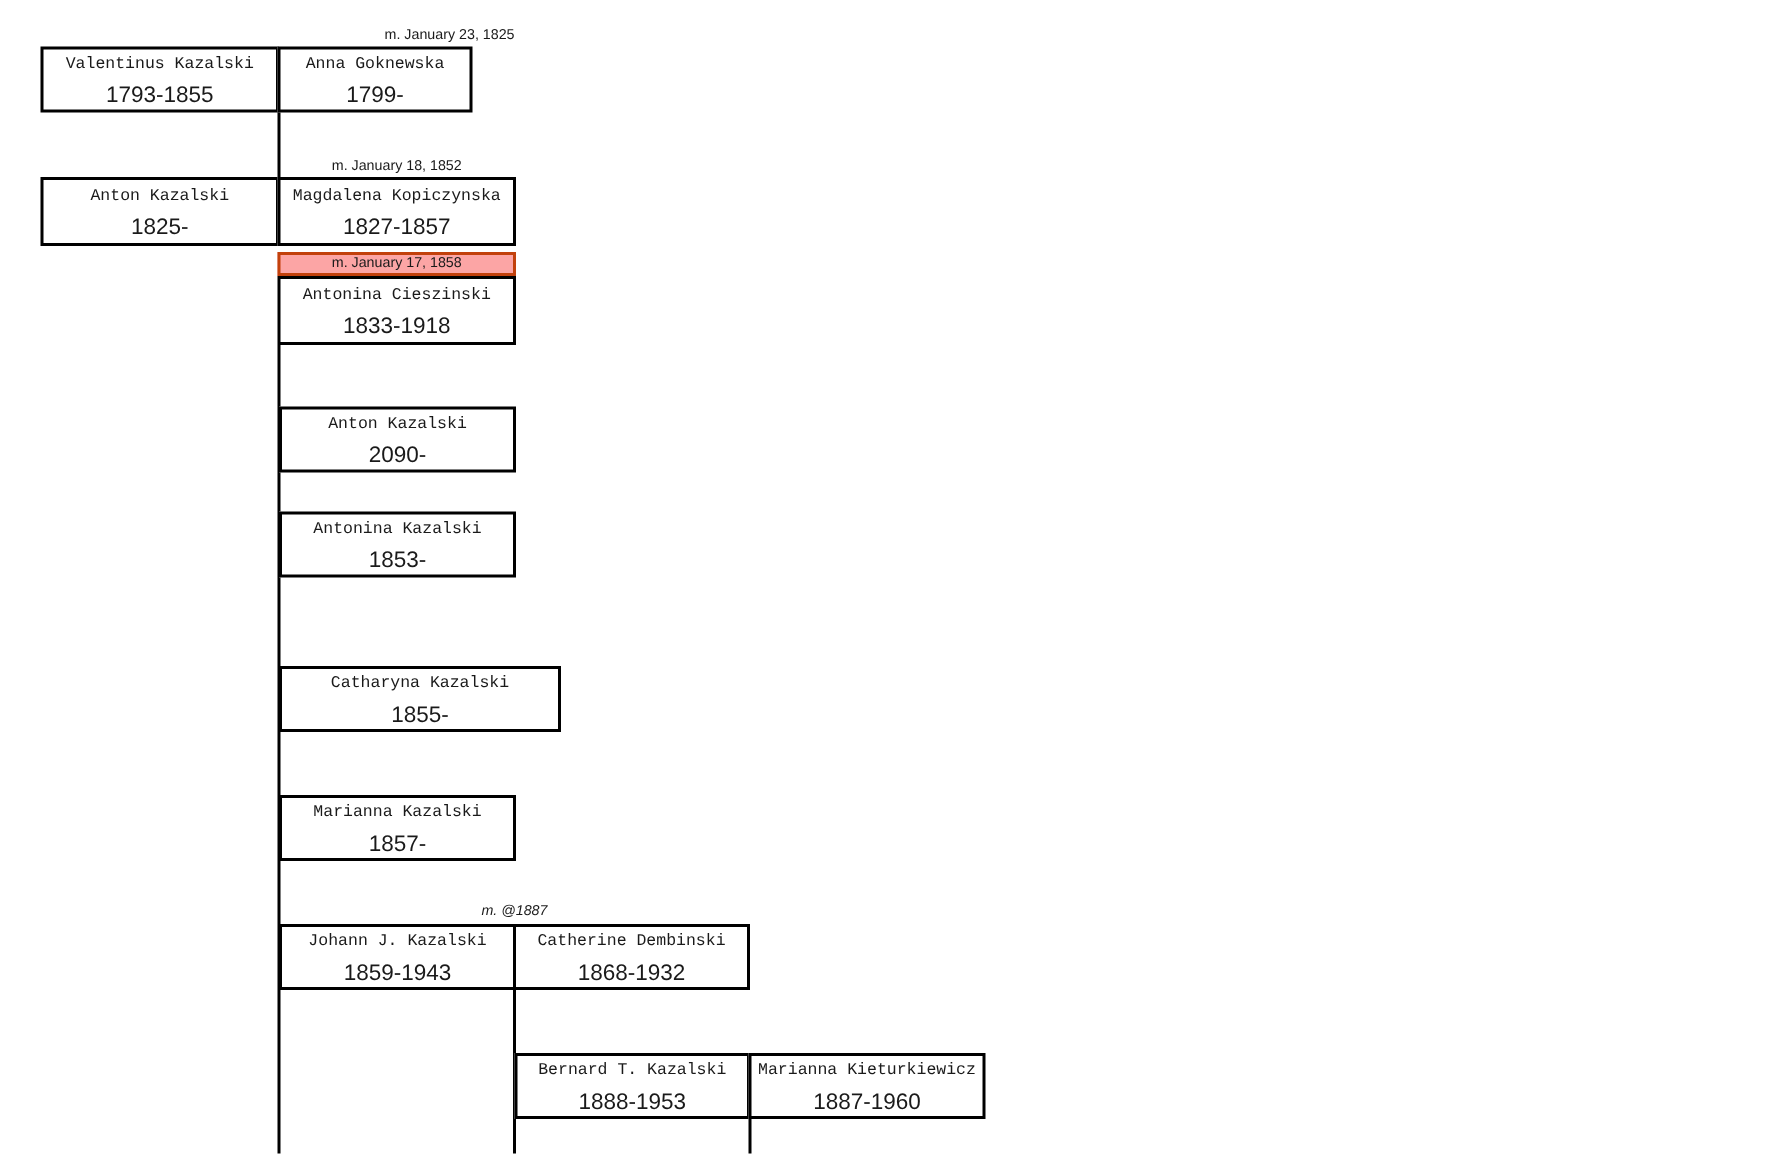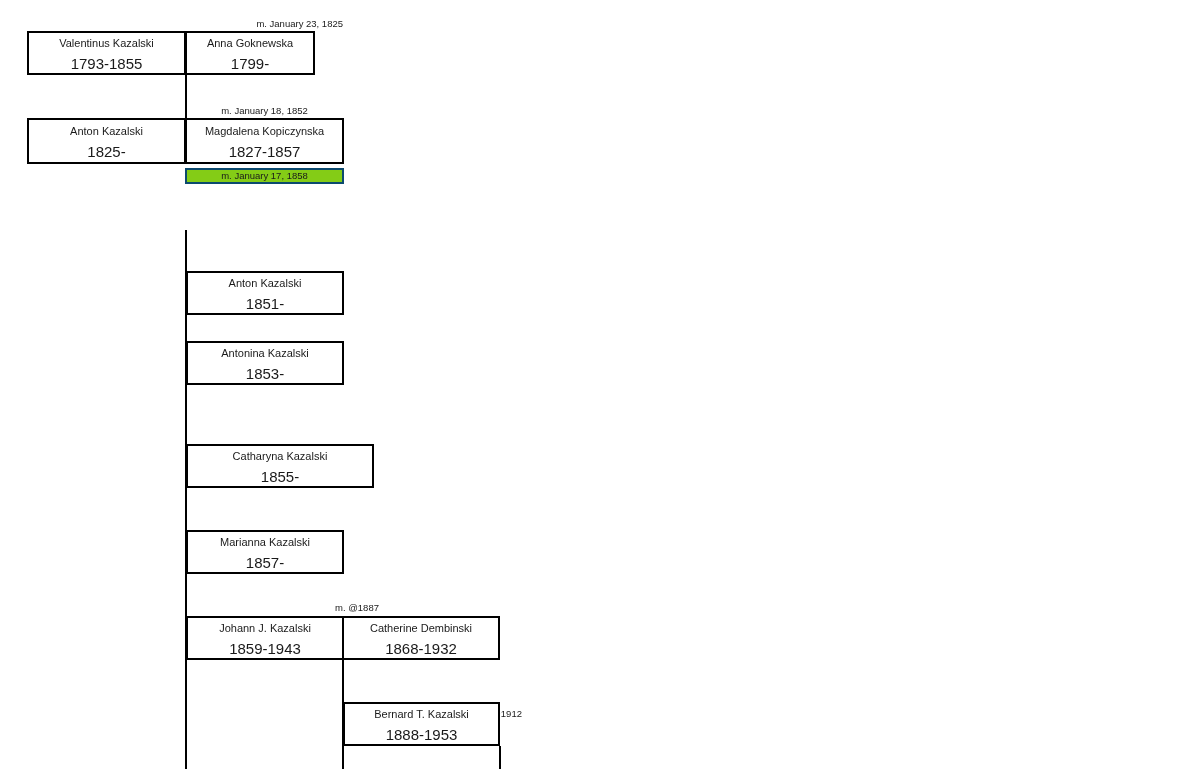--- a/index.html
+++ b/index.html
@@ -37,20 +37,21 @@
     justify-content: center;
     align-items: center;
     padding: 0;
   }
   .person-name {
     font-size: 11px;
     line-height: 13px;
     text-align: center;
     white-space: nowrap;
     margin: 0 0 7px 0;
+    font-family: Liberation Mono, monospace;
   }
   .person-dates {
     font-size: 15px;
     line-height: 13px;
     text-align: center;
     white-space: nowrap;
     margin: 0;
   }
 
   
@@ -60,22 +61,22 @@
     line-height: 12px;
     text-align: center;
     white-space: nowrap;
     color: #1a1a1a;
   }
 
   
   .marriage-strip {
     position: absolute;
     box-sizing: border-box;
-    border: 2px solid #0c4a6e;
-    background: #84cc16;
+    border: 2px solid #c2410c;
+    background: #fca5a5;
     font-size: 9.5px;
     line-height: 12px;
     display: flex;
     align-items: center;
     justify-content: center;
     white-space: nowrap;
     color: #1a1a1a;
   }
 
   
@@ -111,44 +112,48 @@
     <div class="person-dates">1825-</div>
   </div>
 
   <div class="person-cell" style="left:185px; top:118px; width:159px; height:46px;">
     <div class="person-name">Magdalena Kopiczynska</div>
     <div class="person-dates">1827-1857</div>
   </div>
 
   <div class="marriage-strip" style="left:185px; top:168px; width:159px; height:16px;">m. January 17, 1858</div>
 
+  <div class="person-cell" style="left:185px; top:184px; width:159px; height:46px;">
+    <div class="person-name">Antonina Cieszinski</div>
+    <div class="person-dates">1833-1918</div>
+  </div>
 
   <div class="vline" style="left:185px; top:230px; height:430px;"></div>
 
   <div class="person-cell" style="left:186px; top:271px; width:158px; height:44px;">
     <div class="person-name">Anton Kazalski</div>
-    <div class="person-dates">1851-</div>
+    <div class="person-dates">2090-</div>
   </div>
 
   <div class="person-cell" style="left:186px; top:341px; width:158px; height:44px;">
     <div class="person-name">Antonina Kazalski</div>
     <div class="person-dates">1853-</div>
   </div>
 
   <div class="person-cell" style="left:186px; top:444px; width:188px; height:44px;">
     <div class="person-name">Catharyna Kazalski</div>
     <div class="person-dates">1855-</div>
   </div>
 
   <div class="person-cell" style="left:186px; top:530px; width:158px; height:44px;">
     <div class="person-name">Marianna Kazalski</div>
     <div class="person-dates">1857-</div>
   </div>
 
-  <div class="marriage-label" style="left:200px; top:602px; width:314px;">m. @1887</div>
+  <div class="marriage-label" style="left:186px; top:602px; width:314px;font-style:italic;">m. @1887</div>
 
   <div class="person-cell" style="left:186px; top:616px; width:158px; height:44px;">
     <div class="person-name">Johann J. Kazalski</div>
     <div class="person-dates">1859-1943</div>
   </div>
 
   <div class="person-cell" style="left:342px; top:616px; width:158px; height:44px;">
     <div class="person-name">Catherine Dembinski</div>
     <div class="person-dates">1868-1932</div>
   </div>
@@ -157,16 +162,20 @@
 
   <div class="vline" style="left:342px; top:660px; height:109px;"></div>
 
   <div class="marriage-label" style="left:343px; top:708px; width:314px;">m. @1912</div>
 
   <div class="person-cell" style="left:343px; top:702px; width:157px; height:44px;">
     <div class="person-name">Bernard T. Kazalski</div>
     <div class="person-dates">1888-1953</div>
   </div>
 
+  <div class="person-cell" style="left:499px; top:702px; width:158px; height:44px;">
+    <div class="person-name">Marianna Kieturkiewicz</div>
+    <div class="person-dates">1887-1960</div>
+  </div>
 
   <div class="vline" style="left:499px; top:746px; height:23px;"></div>
 
 </div>
 
 </body></html>

